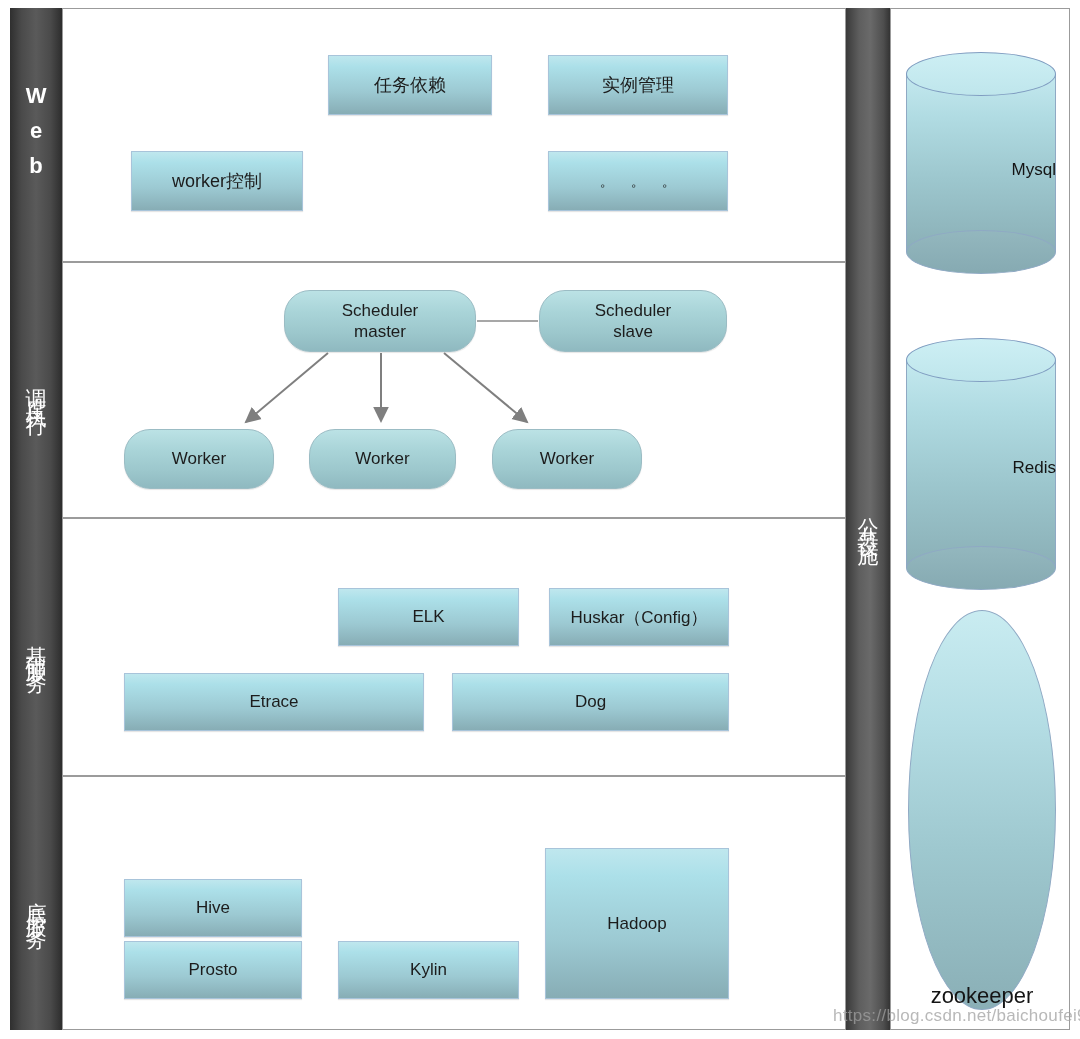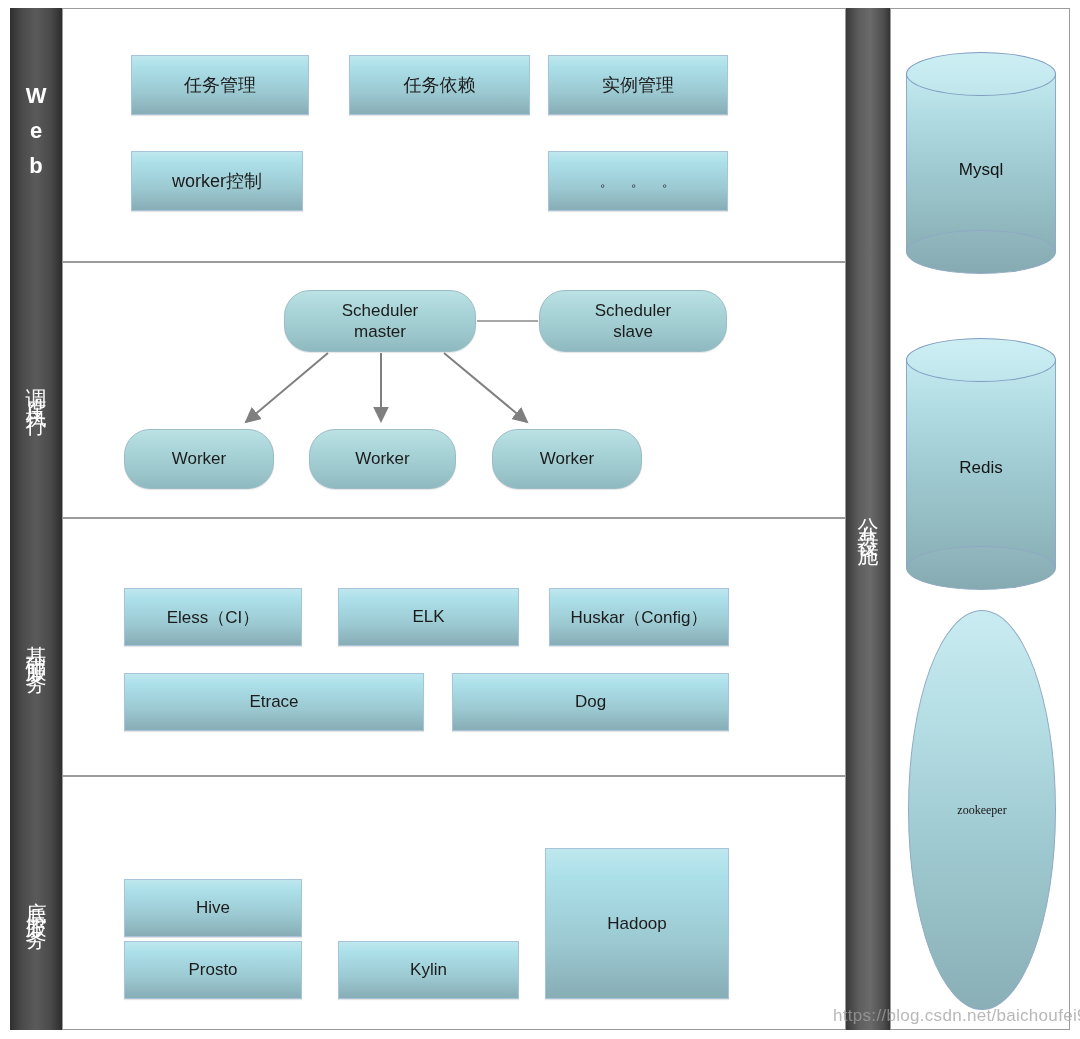--- a/index.html
+++ b/index.html
@@ -117,38 +117,37 @@
     position: absolute;
     left: 0; right: 0;
     border-radius: 50%;
     background: linear-gradient(to bottom, #93b7be 0%, #86aab2 100%);
     border: 1px solid #8fa9c4;
     box-sizing: border-box;
   }
   .cyl-label {
     position: absolute;
     left: 0; right: 0;
-    text-align: center;
+    text-align: right;
     color: #141414;
     font-size: 17px;
   }
 
   
   .ellipse {
     position: absolute;
     border-radius: 50%;
     background: linear-gradient(to bottom, #c9ecf1 0%, #b4dde4 28%, #9ec8cf 60%, #8aafb6 100%);
     border: 1px solid #8fa9c4;
     display: flex;
-    align-items: center;
+    align-items: flex-end;
     justify-content: center;
     color: #141414;
-    font-size: 12px;
-    box-sizing: border-box;
-    font-family: Liberation Serif, serif;
+    font-size: 22px;
+    box-sizing: border-box;
   }
 
   
   #arrows {
     position: absolute;
     left: 0; top: 0;
     width: 1080px; height: 1039px;
     pointer-events: none;
   }
 
@@ -186,24 +185,21 @@
   <div class="band" style="left:10px; top:776px; width:52px; height:254px;">
     <span class="band-label">底层服务</span>
   </div>
 
   <div class="band band-right" style="left:846px; top:8px; width:44px; height:1022px;">
     <span class="band-label">公共设施</span>
   </div>
 
   <div class="layer-frame" style="left:890px; top:8px; width:180px; height:1022px;"></div>
 
-  <div class="node cn" style="left:131px; top:55px; width:178px; height:60px;">
-    <span>任务管理</span>
-  </div>
-  <div class="node cn" style="left:349px; top:55px; width:181px; height:60px;">
+  <div class="node cn" style="left:328px; top:55px; width:164px; height:60px;">
     <span>任务依赖</span>
   </div>
   <div class="node cn" style="left:548px; top:55px; width:180px; height:60px;justify-content:center;">
     <span>实例管理</span>
   </div>
 
   <div class="node cn" style="left:131px; top:151px; width:172px; height:60px;">
     <span>worker控制</span>
   </div>
   <div class="node" style="left:548px; top:151px; width:180px; height:60px;">
@@ -238,23 +234,20 @@
 
     <line x1="477" y1="321" x2="538" y2="321" stroke="#8a8a8a" stroke-width="1.6"></line>
 
     <line x1="328" y1="353" x2="246" y2="422" stroke="#7f7f7f" stroke-width="2" marker-end="url(#ah)"></line>
 
     <line x1="381" y1="353" x2="381" y2="421" stroke="#7f7f7f" stroke-width="2" marker-end="url(#ah)"></line>
 
     <line x1="444" y1="353" x2="527" y2="422" stroke="#7f7f7f" stroke-width="2" marker-end="url(#ah)"></line>
   </svg>
 
-  <div class="node" style="left:124px; top:588px; width:178px; height:58px;">
-    <span>Eless（CI）</span>
-  </div>
   <div class="node" style="left:338px; top:588px; width:181px; height:58px;">
     <span>ELK</span>
   </div>
   <div class="node" style="left:549px; top:588px; width:180px; height:58px;">
     <span>Huskar（Config）</span>
   </div>
   <div class="node" style="left:124px; top:673px; width:300px; height:58px;">
     <span>Etrace</span>
   </div>
   <div class="node" style="left:452px; top:673px; width:277px; height:58px;">

